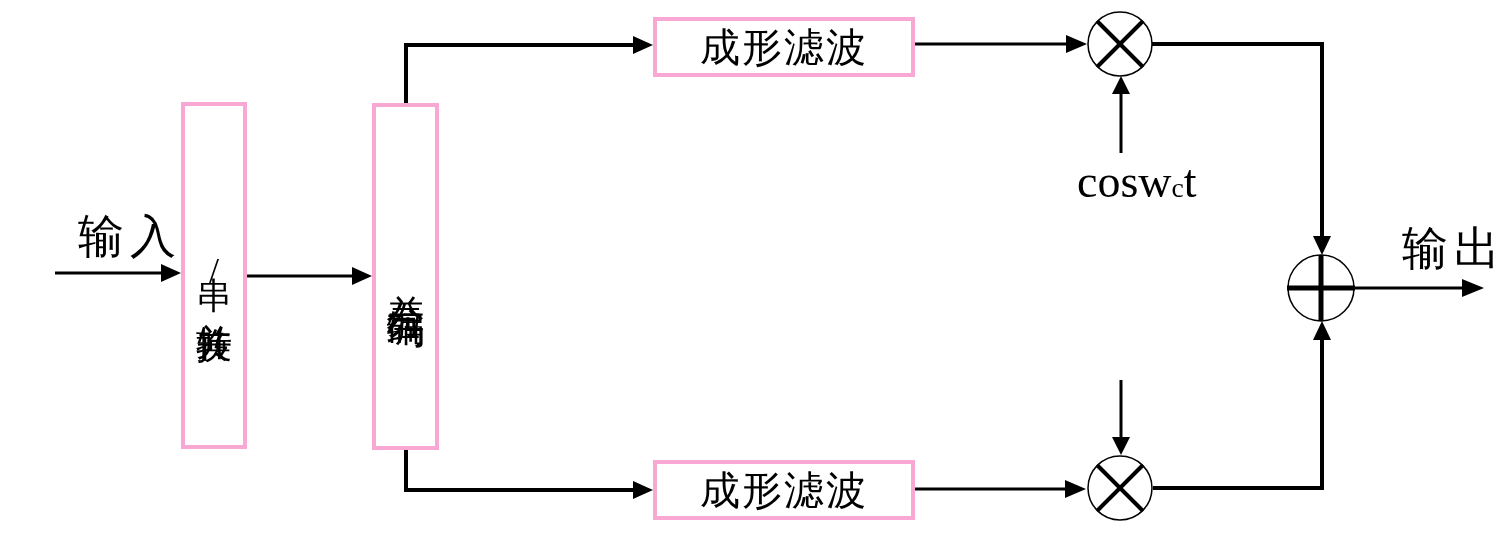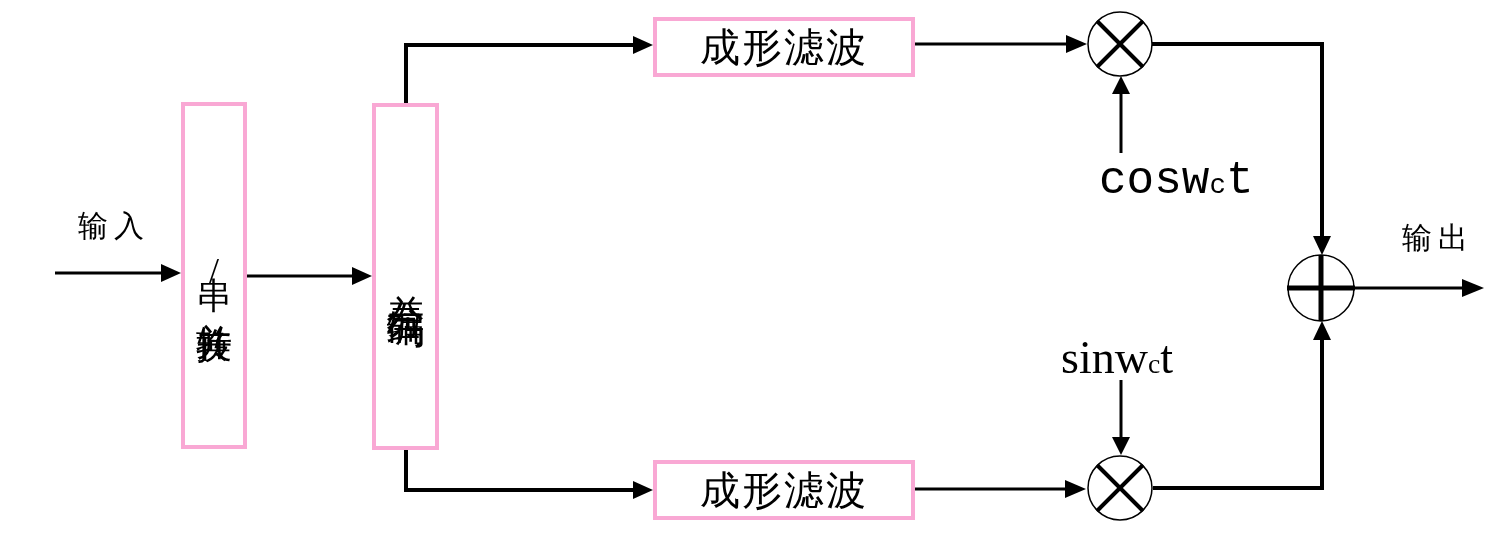--- a/index.html
+++ b/index.html
@@ -26,21 +26,21 @@
     letter-spacing:3px;
     line-height:1;
   }
   .htext{
     font-size:40px;
     letter-spacing:2px;
     white-space:nowrap;
   }
   .label{
     position:absolute;
-    font-size:30px;
+    font-size:46px;
     letter-spacing:6px;
     white-space:nowrap;
   }
   .carrier{
     position:absolute;
     font-size:46px;
     letter-spacing:0;
     white-space:nowrap;
     font-family:"Liberation Serif","DejaVu Serif",serif;
   }
@@ -138,23 +138,20 @@
   </div>
 
   <div class="box" style="left:653px;top:17px;width:262px;height:60px;">
     <div class="htext">成形滤波</div>
   </div>
 
   <div class="box" style="left:653px;top:460px;width:262px;height:60px;">
     <div class="htext">成形滤波</div>
   </div>
 
-  <div class="carrier" style="left:1099px;top:155px;font-family:Liberation Mono, monospace;">
+  <div class="carrier" style="left:1077px;top:155px;">
     <span>cosw</span><span class="sub">c</span><span>t</span>
   </div>
 
-  <div class="carrier" style="left:1061px;top:331px;">
-    <span>sinw</span><span class="sub">c</span><span>t</span>
-  </div>
 
   <div class="label" style="left:1374px;top:218px;margin-left:28px;">输出</div>
 
 </div>
 
 </body></html>

